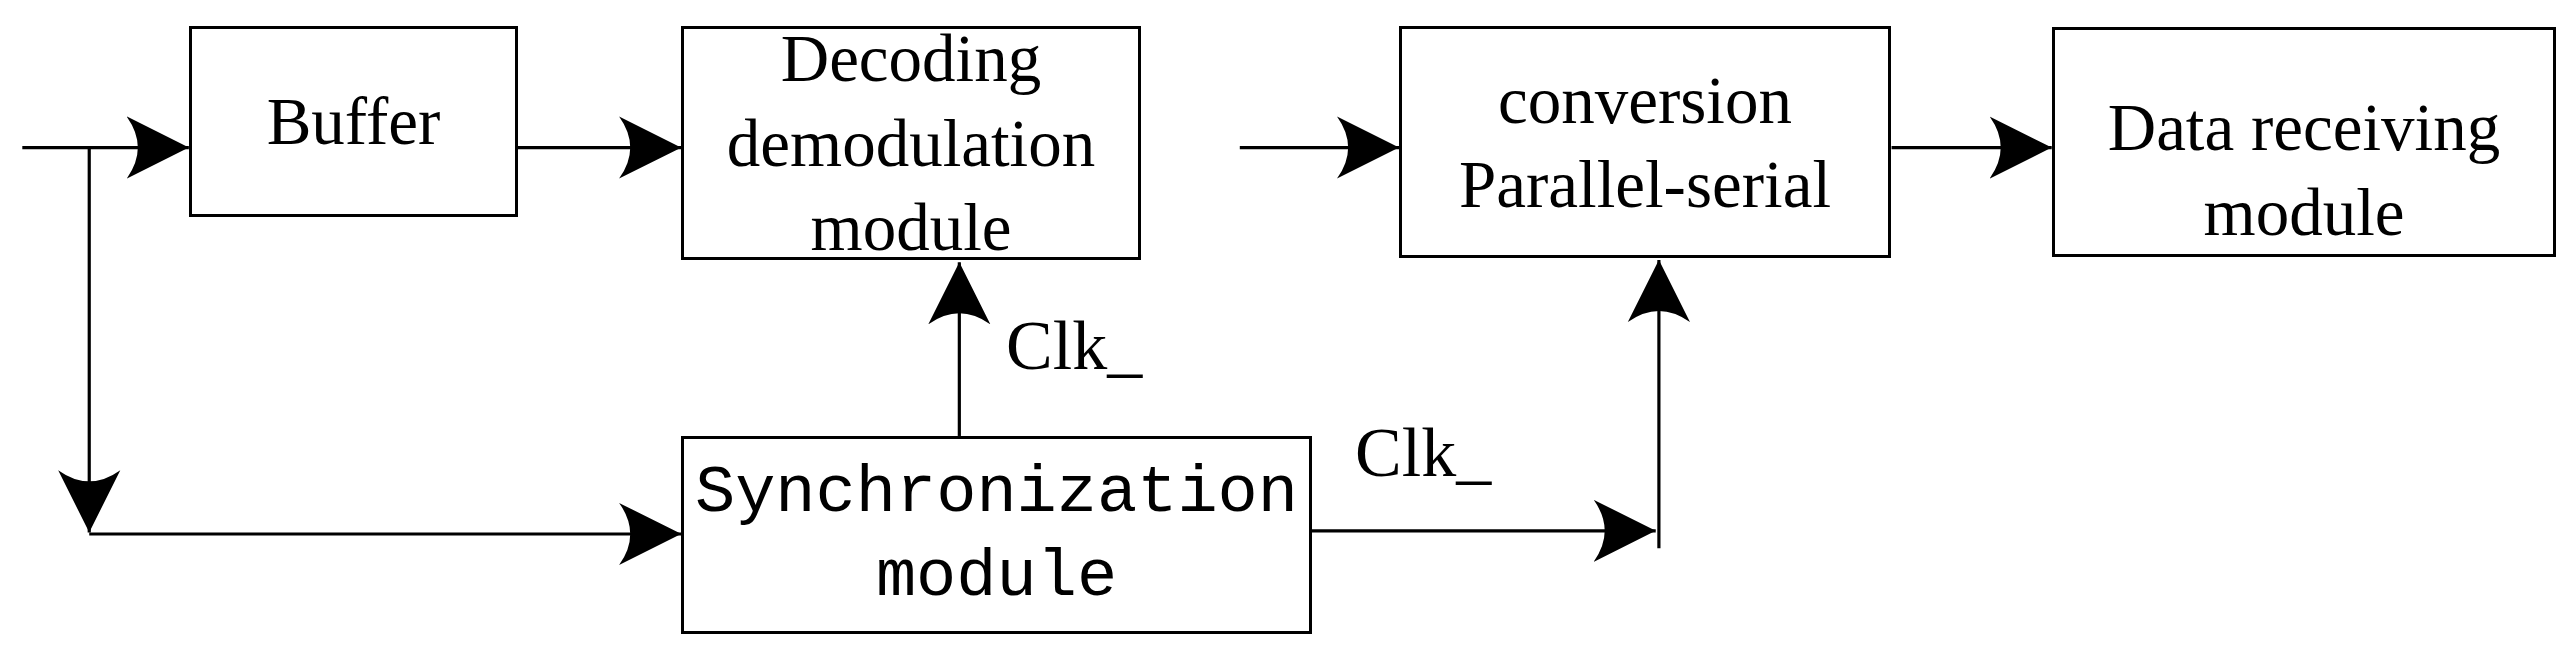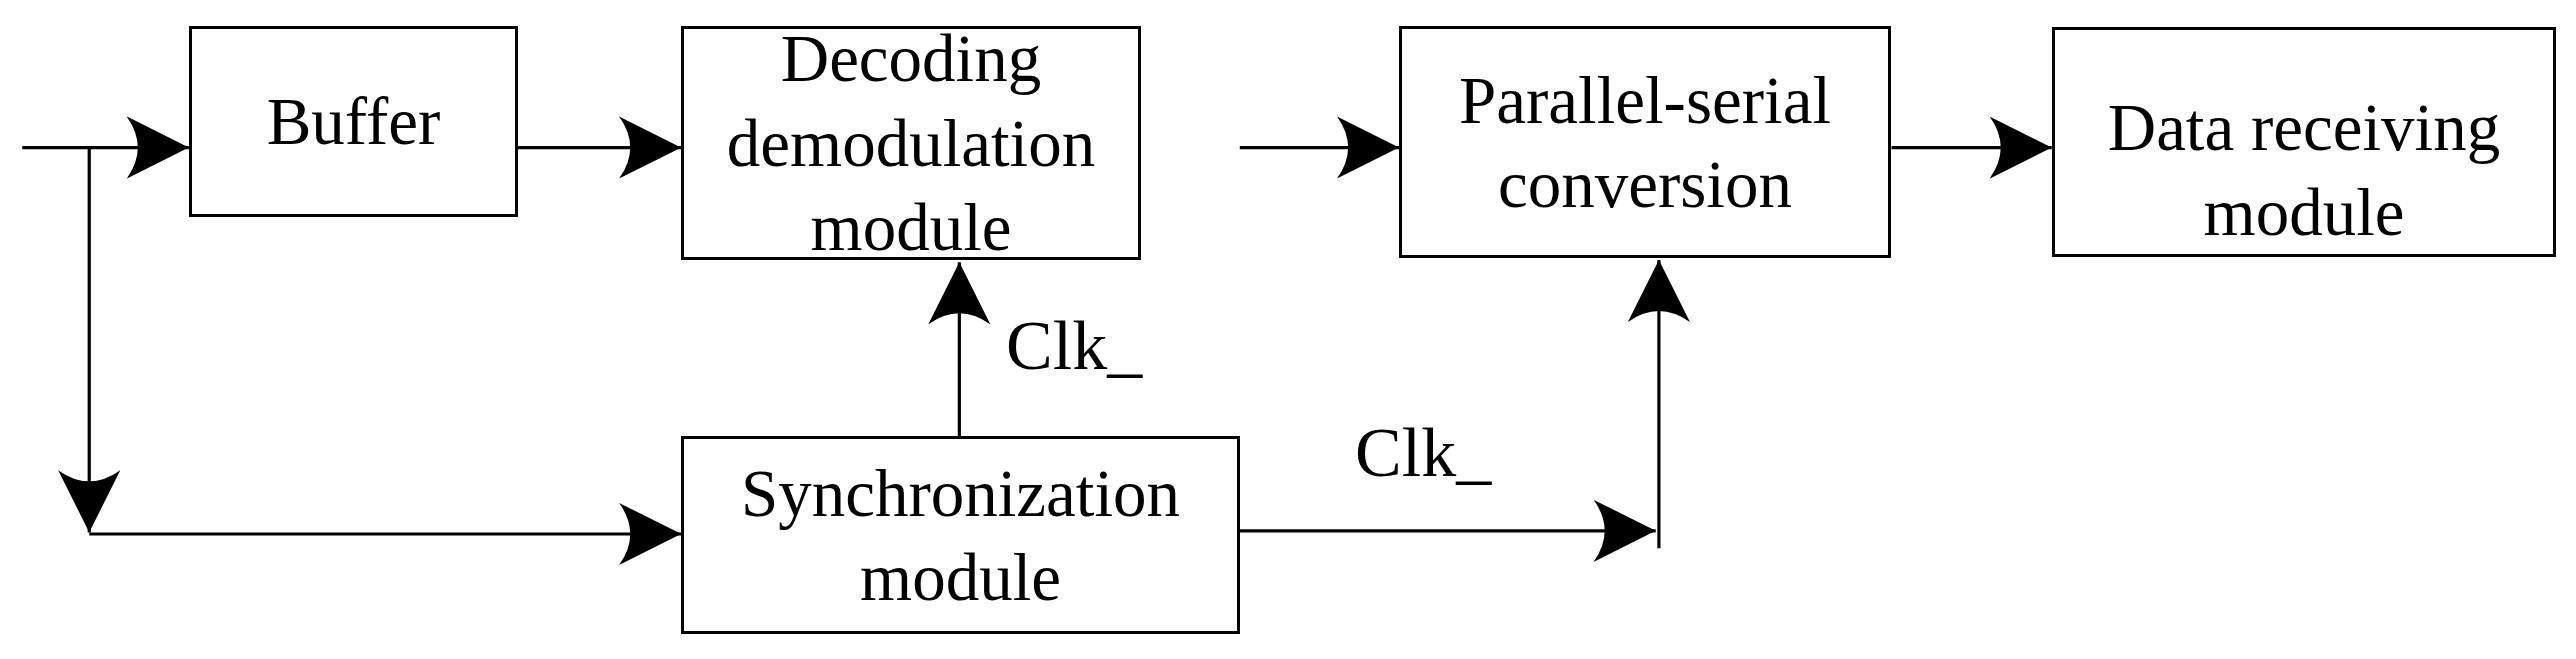--- a/index.html
+++ b/index.html
@@ -38,21 +38,21 @@
     align-items: center;
     text-align: center;
     font-size: 67px;
     line-height: 1.26;
     white-space: nowrap;
   }
   .box-buffer          { left: 189px;  top: 26px;  width: 329px; height: 191px; }
   .box-decoding        { left: 681px;  top: 26px;  width: 460px; height: 234px; }
   .box-parallel        { left: 1399px; top: 26px;  width: 492px; height: 232px; }
   .box-data-receiving  { left: 2052px; top: 27px;  width: 504px; height: 230px; justify-content: flex-end; }
-  .box-synchronization { left: 681px;  top: 436px; width: 559px; height: 198px; }
+  .box-synchronization { left: 681px;  top: 436px; width: 631px; height: 198px; font-family: Liberation Mono, monospace; }
   .wire-label {
     position: absolute;
     font-size: 70px;
     line-height: 1;
     white-space: nowrap;
     text-align: center;
   }
   .wire-label-clk1 { left: 1006px; top: 311px; }
   .wire-label-clk2 { left: 1355px; top: 418px; }
 </style>
@@ -85,22 +85,22 @@
     <div>Buffer</div>
   </div>
 
   <div class="box box-decoding">
     <div>Decoding</div>
     <div>demodulation</div>
     <div>module</div>
   </div>
 
   <div class="box box-parallel">
+    <div>conversion</div>
     <div>Parallel-serial</div>
-    <div>conversion</div>
   </div>
 
   <div class="box box-data-receiving">
     <div>Data receiving</div>
     <div>module</div>
   </div>
 
   <div class="box box-synchronization">
     <div>Synchronization</div>
     <div>module</div>

